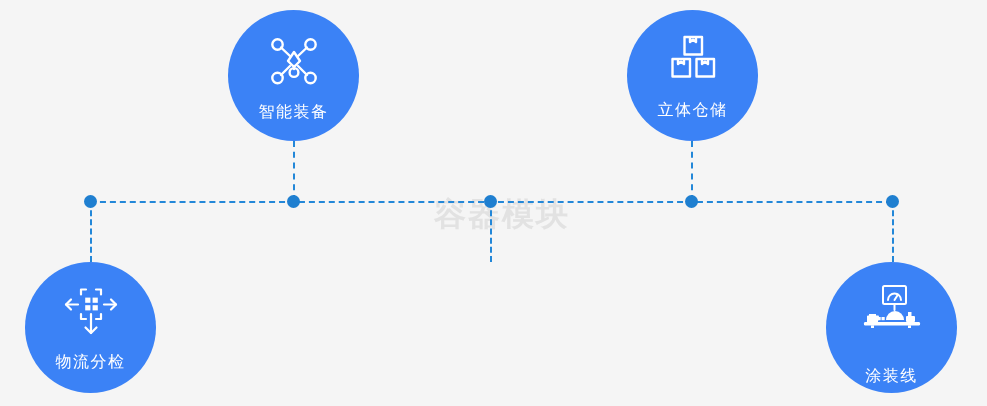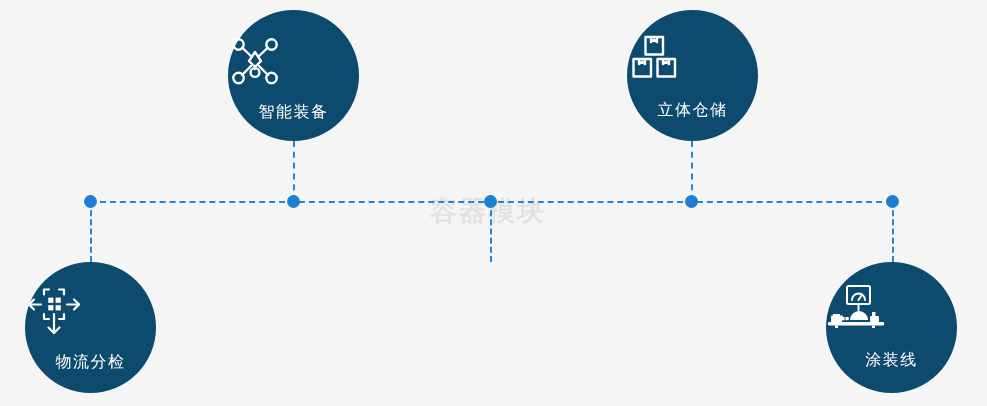--- a/index.html
+++ b/index.html
@@ -19,22 +19,22 @@
     height: 406px;
     background: #f5f5f5;
   }
 
   
   .watermark {
     position: absolute;
     left: 430px;
     top: 198px;
     width: 140px;
-    text-align: left;
-    font-size: 27px;
+    text-align: right;
+    font-size: 32px;
     font-weight: 700;
     letter-spacing: 2px;
     color: #e2e2e2;
     user-select: none;
     pointer-events: none;
     line-height: 1;
     z-index: 1;
   }
   .watermark-sub {
     position: absolute;
@@ -71,24 +71,25 @@
     height: 13px;
     border-radius: 50%;
     background: #1f7fd0;
     z-index: 4;
   }
 
   
   .bubble {
     position: absolute;
     border-radius: 50%;
-    background: #0c4a6e;
+    background: #3b82f6;
     z-index: 3;
     display: flex;
     flex-direction: column;
+    align-items: center;
     justify-content: flex-start;
     box-sizing: border-box;
   }
   .bubble .glyph {
     display: block;
   }
   .bubble .caption {
     color: #ffffff;
     font-size: 16px;
     font-weight: 400;
@@ -103,21 +104,21 @@
 
   .b-storage    { left: 627px; top: 10px;  width: 131px; height: 131px; padding-top: 24px; }
   .b-storage .caption { margin-top: 14px; }
 
   .b-sorting    { left: 25px;  top: 262px; width: 131px; height: 131px; padding-top: 22px; }
   .b-sorting .caption { margin-top: 14px; }
 
   .b-production { left: 425px; top: 262px; width: 131px; height: 131px; padding-top: 22px; }
   .b-production .caption { margin-top: 16px; }
 
-  .b-coating    { left: 826px; top: 262px; width: 131px; height: 131px; padding-top: 22px; }
+  .b-coating    { left: 826px; top: 262px; width: 131px; height: 131px; padding-top: 22px; gap: 16px; }
   .b-coating .caption { margin-top: 16px; }
 
   svg { display: block; }
 </style>
 </head>
 <body>
 
 <div id="stage">
 
   <div class="watermark-sub"></div>

